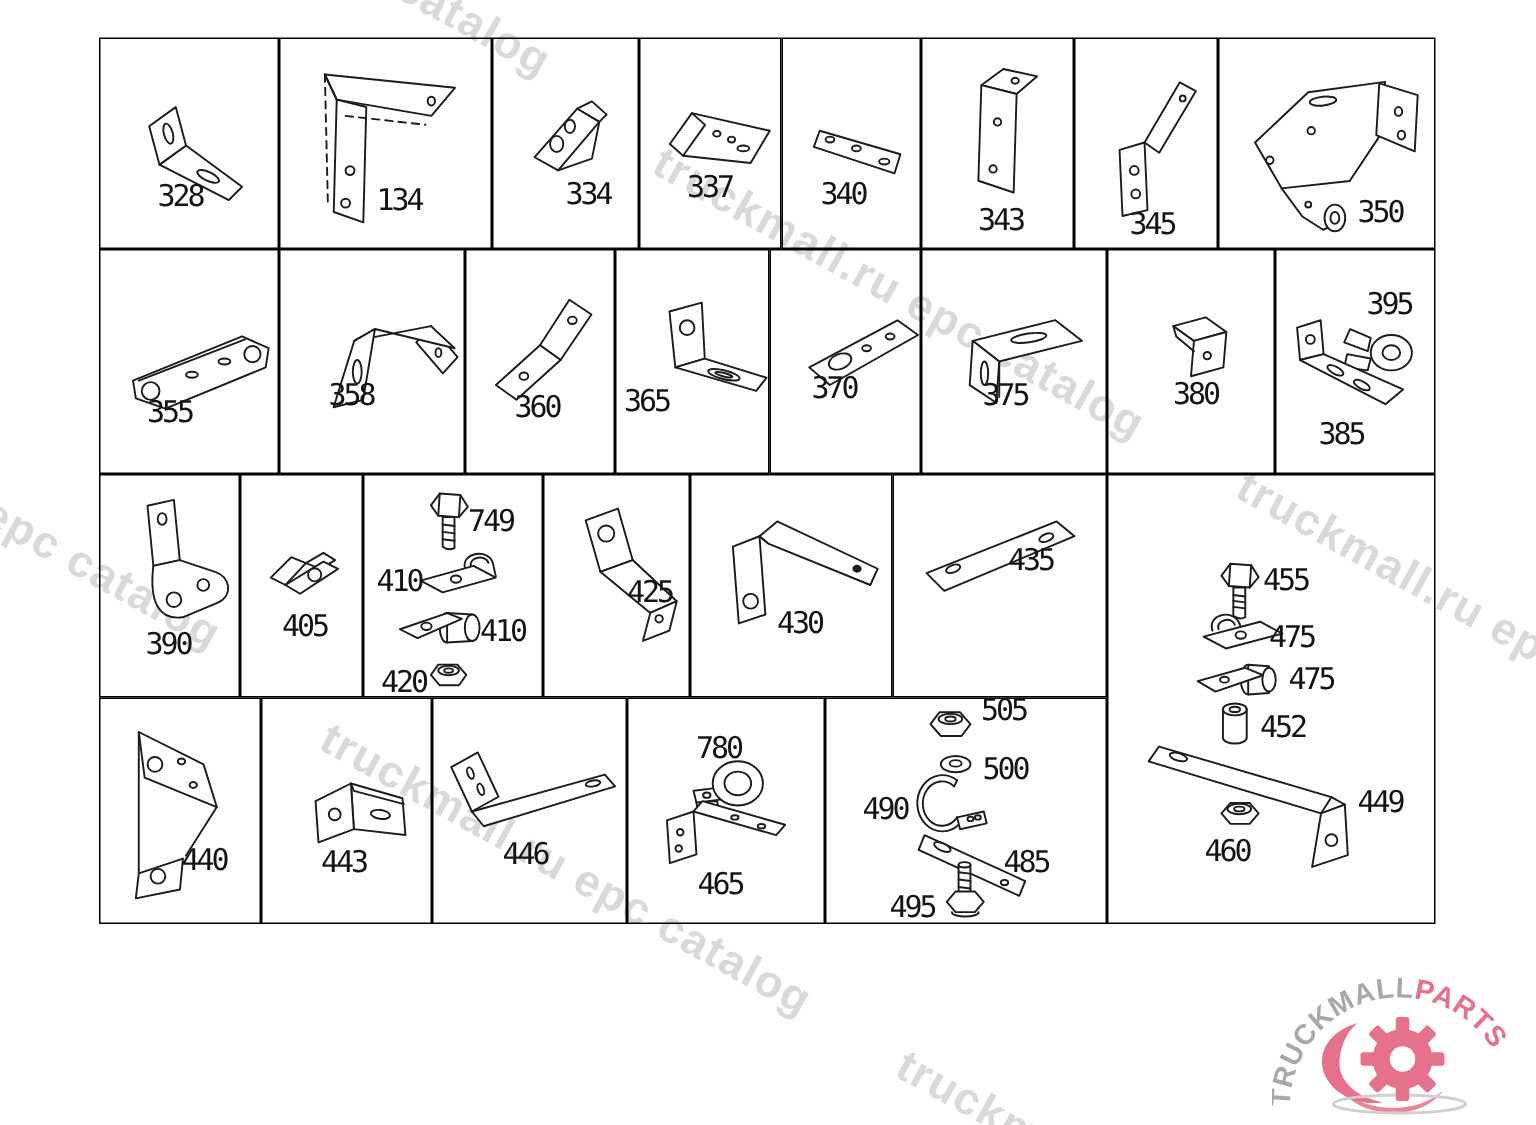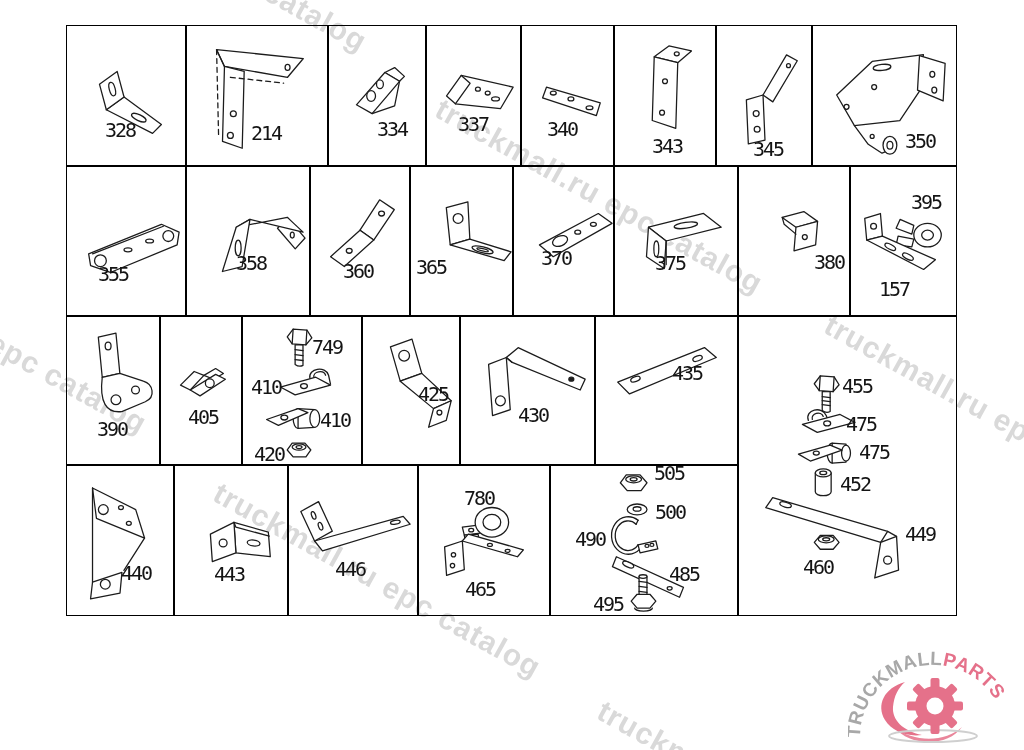--- a/index.html
+++ b/index.html
@@ -337,36 +337,36 @@
       <ellipse cx="120" cy="124" rx="2.5" ry="1.8"></ellipse>
       <path d="M89 112 L89 132 L97 132 L97 112 Z"></path>
       <path d="M89 117 L97 118 M89 122 L97 123 M89 127 L97 128" fill="none"></path>
       <ellipse cx="93" cy="112" rx="4" ry="1.8"></ellipse>
       <path d="M81 137 L87 130 L100 130 L106 137 L100 144 L87 144 Z"></path>
       <path d="M84.5 144 A9 3 0 0 0 102.5 144" fill="none"></path>
     </svg>
   </div>
 
   <span class="plabel" style="left:120px;top:118px">328</span>
-  <span class="plabel" style="left:266px;top:121px">214</span>
+  <span class="plabel" style="left:266px;top:121px">134</span>
   <span class="plabel" style="left:392px;top:117px">334</span>
   <span class="plabel" style="left:473px;top:112px">337</span>
   <span class="plabel" style="left:562px;top:117px">340</span>
   <span class="plabel" style="left:667px;top:134px">343</span>
   <span class="plabel" style="left:768px;top:137px">345</span>
   <span class="plabel" style="left:920px;top:129px">350</span>
   <span class="plabel" style="left:113px;top:262px">355</span>
-  <span class="plabel" style="left:251px;top:251px">358</span>
+  <span class="plabel" style="left:234px;top:251px">358</span>
   <span class="plabel" style="left:358px;top:259px">360</span>
   <span class="plabel" style="left:431px;top:255px">365</span>
   <span class="plabel" style="left:556px;top:246px">370</span>
   <span class="plabel" style="left:670px;top:251px">375</span>
-  <span class="plabel" style="left:829px;top:250px">380</span>
+  <span class="plabel" style="left:797px;top:250px">380</span>
   <span class="plabel" style="left:926px;top:190px">395</span>
-  <span class="plabel" style="left:894px;top:277px">157</span>
+  <span class="plabel" style="left:894px;top:277px">385</span>
   <span class="plabel" style="left:112px;top:417px">390</span>
   <span class="plabel" style="left:203px;top:405px">405</span>
   <span class="plabel" style="left:327px;top:335px">749</span>
   <span class="plabel" style="left:266px;top:375px">410</span>
   <span class="plabel" style="left:335px;top:408px">410</span>
   <span class="plabel" style="left:269px;top:442px">420</span>
   <span class="plabel" style="left:433px;top:382px">425</span>
   <span class="plabel" style="left:533px;top:403px">430</span>
   <span class="plabel" style="left:687px;top:361px">435</span>
   <span class="plabel" style="left:857px;top:374px">455</span>

